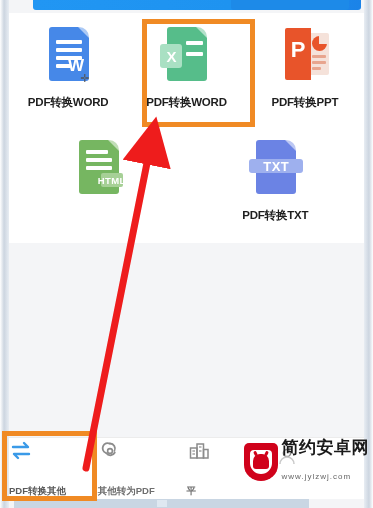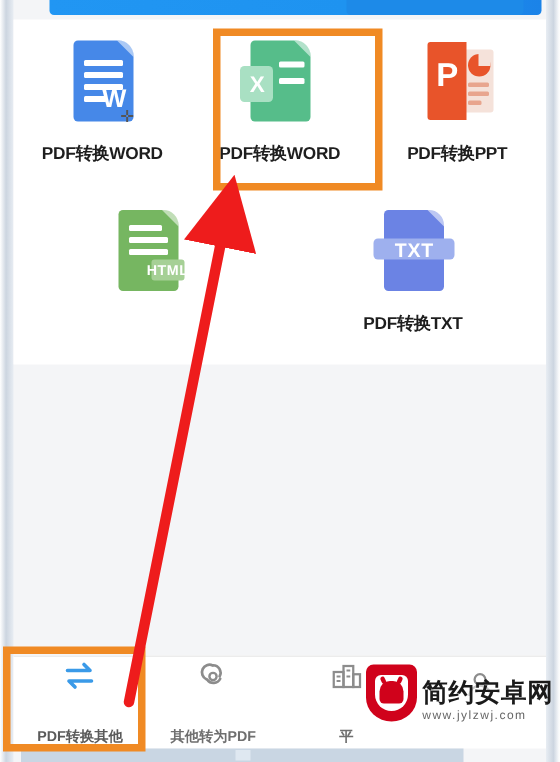--- a/index.html
+++ b/index.html
@@ -200,21 +200,21 @@
   
   .bottom-nav {
     position: absolute; left: 9px; right: 9px; bottom: 9px; height: 62px;
     background: #ffffff;
     border-top: 1px solid #ececec;
     display: flex;
   }
   .nav-item {
     flex: 1 1 0;
     display: flex; flex-direction: column;
-    align-items: center; justify-content: center;
+    align-items: flex-start; justify-content: center;
     gap: 23px;
     position: relative;
   }
   .nav-label {
     font-size: 9.5px; color: #6f6f6f; white-space: nowrap; font-weight: bold;
   }
   .nav-item.active .nav-label { color: #5a5a5a; }
   .nav-icon { width: 24px; height: 22px; position: relative; }
 
   .bottom-strip {
@@ -251,21 +251,21 @@
   .wm-shield .ear {
     position: absolute; top: 8px; width: 3px; height: 5px; background: #d0021b; border-radius: 2px;
   }
   .wm-shield .ear.l { left: 10px; transform: rotate(-25deg); }
   .wm-shield .ear.r { right: 10px; transform: rotate(25deg); }
   .wm-text { display: flex; flex-direction: column; line-height: 1.05; }
   .wm-title {
     font-size: 17px; font-weight: bold; color: #1a1a1a; letter-spacing: 0.5px;
   }
   .wm-url {
-    font-size: 8px; color: #666; letter-spacing: 1px; margin-top: 2px;
+    font-size: 8px; color: #666; letter-spacing: 1px; margin-top: 16px;
   }
 </style>
 </head>
 <body>
 
 <div id="screen">
 
   <div class="rail left"></div>
   <div class="rail right"></div>
 

